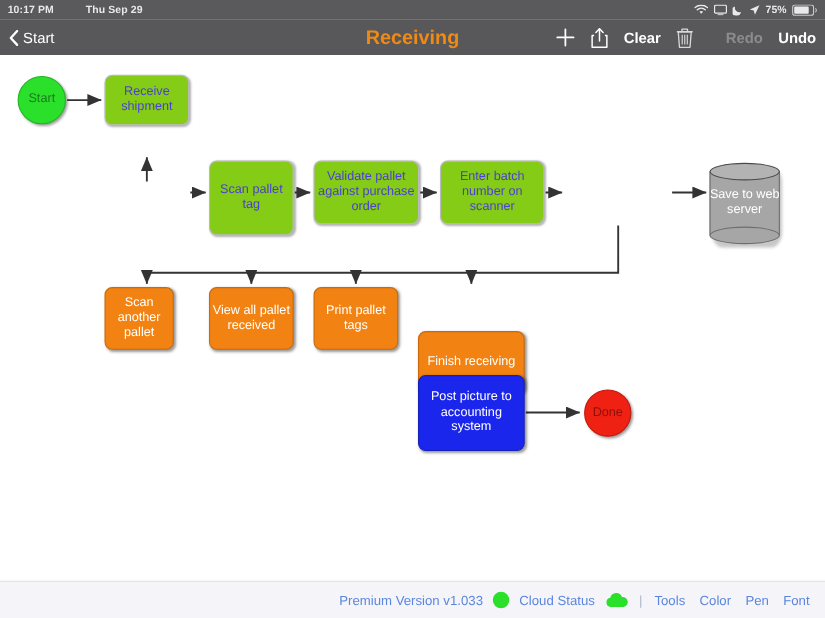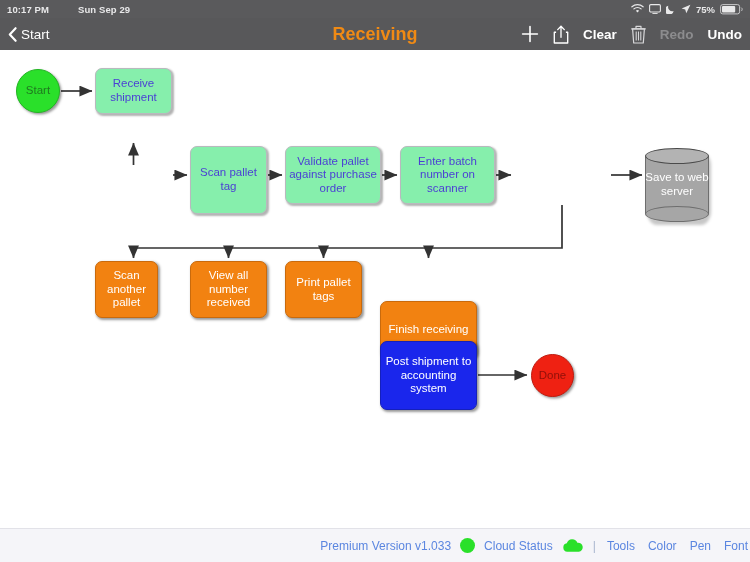--- a/index.html
+++ b/index.html
@@ -87,21 +87,21 @@
     gap: 14px;
   }
   .tb-item {
     color: #ffffff;
     font-size: 13.5px;
     font-weight: bold;
     cursor: pointer;
     display: flex;
     align-items: center;
   }
-  .tb-item.dim { color: #8c8c8e; }
+  .tb-item.dim { color: #8c8c8e; margin-left: 16px; }
   .tb-icon { cursor: pointer; display: flex; align-items: center; }
   .tb-icon svg { display: block; }
 
   
   .canvas {
     position: absolute;
     left: 0; top: 50px;
     width: 750px; height: 478px;
     background: #ffffff;
     overflow: hidden;
@@ -116,21 +116,21 @@
   .node {
     position: absolute;
     box-sizing: border-box;
     display: flex;
     align-items: center;
     justify-content: center;
     text-align: center;
     line-height: 1.18;
   }
   .node-plain {
-    background: #86efac;
+    background: #84cc16;
     border: 1px solid #b9b9be;
     border-radius: 7px;
     color: #4b3fd4;
     font-size: 11.5px;
     box-shadow: 1.2px 1.2px 2px rgba(0,0,0,0.30);
   }
   .node-orange {
     background: #f28211;
     border: 1px solid #c96a0c;
     border-radius: 7px;
@@ -217,20 +217,21 @@
   .footer {
     position: absolute;
     left: 0; top: 528px;
     width: 750px; height: 34px;
     background: #f5f5f9;
     border-top: 1px solid #e2e2e8;
     box-sizing: border-box;
     display: flex;
     align-items: center;
     justify-content: flex-end;
+    padding-right: 12px;
     gap: 9px;
   }
   .ft-text {
     color: #5b86e0;
     font-size: 12px;
     cursor: pointer;
     white-space: nowrap;
   }
   .ft-static { cursor: default; }
   .ft-dot {
@@ -243,21 +244,21 @@
   .ft-cloud svg { display: block; }
   .ft-link { padding: 0 2px; }
 </style>
 </head>
 <body>
 
 <div id="app">
 
   <div class="statusbar">
     <span class="sb-time">10:17 PM</span>
-    <span class="sb-date">Sun Sep 29</span>
+    <span class="sb-date">Thu Sep 29</span>
     <span class="sb-spacer"></span>
     <span class="sb-right">
       <span>
         <svg width="13" height="10" viewBox="0 0 13 10">
           <path d="M6.5 8.6 L4.9 6.7 a2.6 2.6 0 0 1 3.2 0 Z" fill="#e9e9ea"></path>
           <path d="M2.9 4.9 a5.4 5.4 0 0 1 7.2 0" stroke="#e9e9ea" stroke-width="1.25" fill="none" stroke-linecap="round"></path>
           <path d="M0.9 2.8 a8.6 8.6 0 0 1 11.2 0" stroke="#e9e9ea" stroke-width="1.25" fill="none" stroke-linecap="round"></path>
         </svg>
       </span>
       <span>
@@ -386,30 +387,30 @@
       <div class="cyl-body"></div>
       <div class="cyl-bottom"></div>
       <div class="cyl-top"></div>
       <div class="cyl-label">Save to web server</div>
     </div>
 
     <div class="node node-orange" style="left: 95px; top: 211px; width: 63px; height: 57px;">
         <span>Scan another pallet</span>
       </div>
     <div class="node node-orange" style="left: 190px; top: 211px; width: 77px; height: 57px;">
-        <span>View all number received</span>
+        <span>View all pallet received</span>
       </div>
     <div class="node node-orange" style="left: 285px; top: 211px; width: 77px; height: 57px;">
         <span>Print pallet tags</span>
       </div>
     <div class="node node-orange" style="left: 380px; top: 211px; width: 97px; height: 57px; margin-top: 40px;">
         <span>Finish receiving</span>
       </div>
     <div class="node node-blue" style="left: 380px; top: 291px; width: 97px; height: 69px;">
-        <span>Post shipment to accounting system</span>
+        <span>Post picture to accounting system</span>
       </div>
     <div class="node node-done" style="left: 531px; top: 304px; width: 43px; height: 43px;">
         <span>Done</span>
       </div>
   </div>
 
   <div class="footer">
     <span class="ft-text ft-static">Premium Version v1.033</span>
     <span class="ft-dot"></span>
     <span class="ft-text ft-static">Cloud Status</span>

